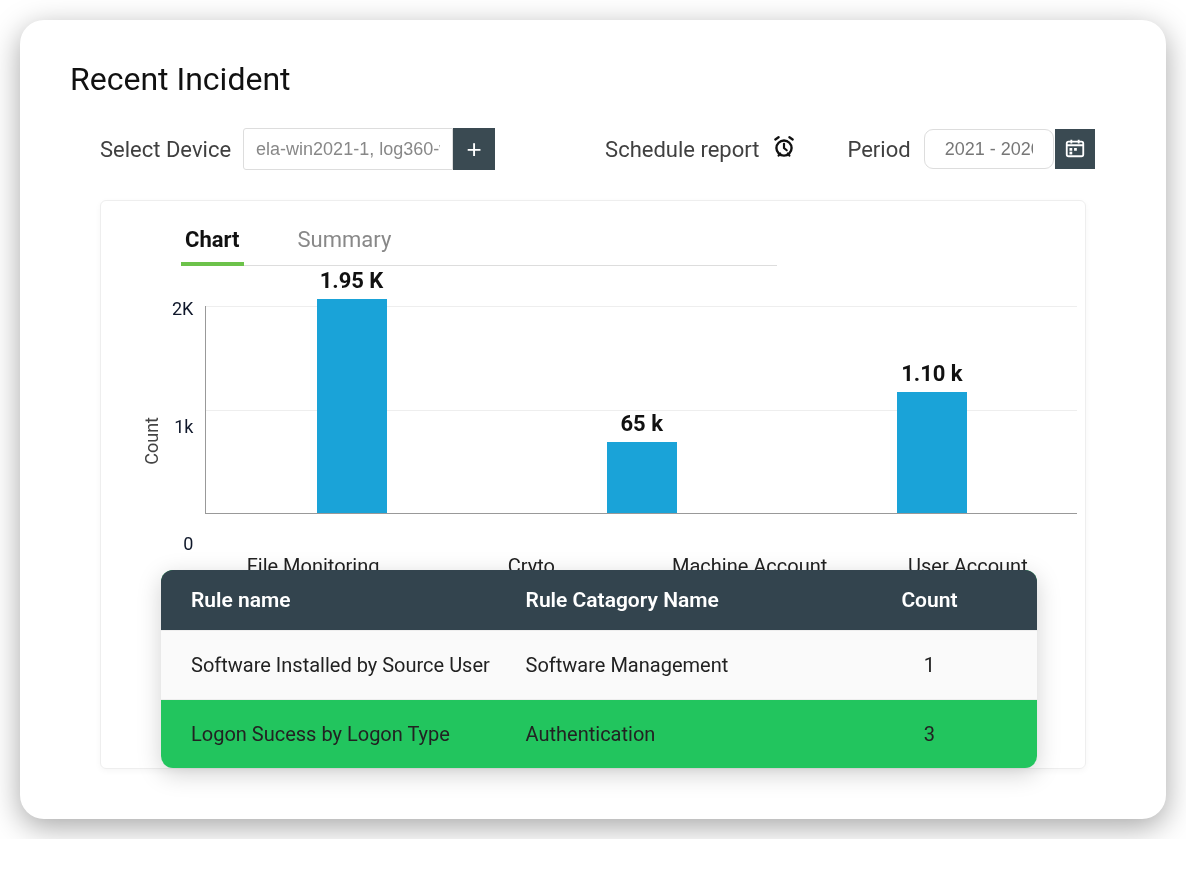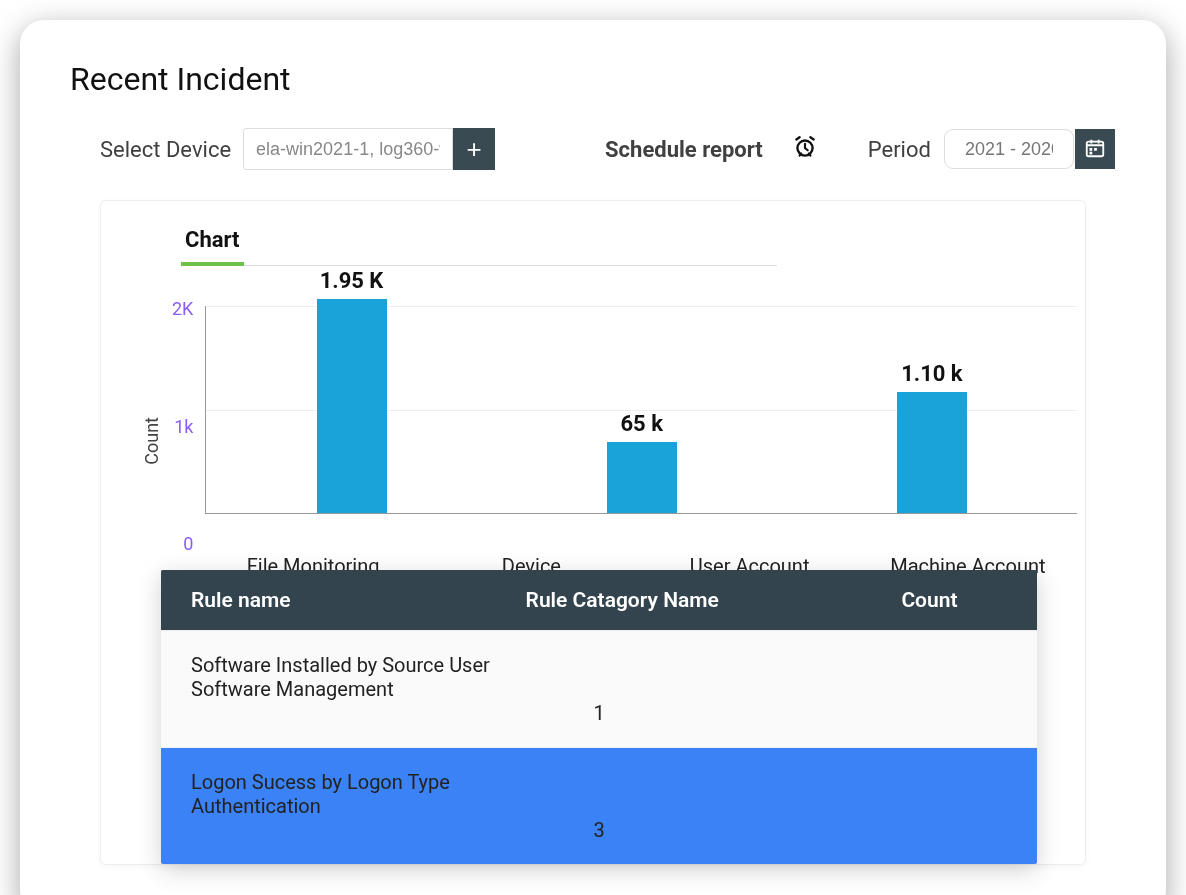--- a/index.html
+++ b/index.html
@@ -58,22 +58,21 @@
     font-weight: 300;
     display: flex;
     align-items: center;
     justify-content: center;
     cursor: pointer;
   }
   .spacer1 { flex: 0 0 110px; }
   .schedule-group {
     display: flex;
     align-items: center;
-    gap: 25px;
-    font-weight: bold;
+    gap: 8px;
   }
   .alarm-icon svg { width: 26px; height: 26px; }
   .spacer2 { flex: 0 0 50px; }
   .period-group {
     display: flex;
     align-items: center;
     gap: 1px;
   }
   .period-field {
     border: 1px solid #ddd;
@@ -140,21 +139,21 @@
     align-self: center;
     margin-right: 10px;
     padding-bottom: 30px;
   }
   .y-ticks {
     display: flex;
     flex-direction: column;
     justify-content: space-between;
     height: 240px;
     font-size: 18px;
-    color: #8b5cf6;
+    color: #0f172a;
     text-align: right;
     padding-right: 12px;
   }
   .plot {
     flex: 1;
     position: relative;
     height: 208px;
     border-left: 1px solid #999;
     border-bottom: 1px solid #999;
   }
@@ -198,40 +197,39 @@
     width: 22%;
     text-align: center;
     font-size: 20px;
     color: #222;
   }
 
   .table-wrap {
     margin: 0 40px;
     margin-top: -10px;
     box-shadow: 0 6px 24px rgba(0,0,0,0.18);
-    border-radius: 2px;
+    border-radius: 12px;
     overflow: hidden;
     position: relative;
-    background: #3b82f6;
+    background: #22c55e;
   }
   .thead {
     background: #33444e;
     color: #fff;
     display: flex;
     padding: 18px 30px;
     font-size: 21px;
     font-weight: 600;
   }
   .trow {
     display: flex;
     padding: 22px 30px;
     font-size: 20px;
     color: #222;
     border-top: 1px solid #eee;
-    flex-direction: column;
   }
   .trow:nth-child(odd) { background: #fafafa; }
   .col1 { flex: 0 0 41%; }
   .col2 { flex: 0 0 40%; }
   .col3 { flex: 0 0 19%; text-align: center; }
 </style>
 </head>
 <body>
 
 <div class="card">
@@ -275,20 +273,21 @@
               <rect x="6" y="16" width="3" height="3" fill="#fff" stroke="none"></rect>
             </svg>
         </span>
       </button>
     </div>
   </div>
 
   <div class="chart-panel">
     <div class="tabs">
       <div class="tab active">Chart</div>
+      <div class="tab">Summary</div>
     </div>
 
     <div class="chart-area">
       <div class="y-axis-label">Count</div>
       <div class="y-ticks">
         <div style="transform:translateY(-8px)">2K</div>
         <div>1k</div>
         <div style="transform:translateY(8px)">0</div>
       </div>
       <div class="plot">
@@ -305,23 +304,23 @@
             </div>
             <div class="bar-group">
               <div class="bar-label">1.10 k</div>
               <div class="bar" style="height: 121px;"></div>
             </div>
           </div>
       </div>
     </div>
     <div class="x-labels" id="xlabels">
         <div class="x-label">File Monitoring</div>
-        <div class="x-label">Device</div>
+        <div class="x-label">Cryto</div>
+        <div class="x-label">Machine Account</div>
         <div class="x-label">User Account</div>
-        <div class="x-label">Machine Account</div>
       </div>
 
     <div class="table-wrap">
       <div class="thead">
         <div class="col1">Rule name</div>
         <div class="col2">Rule Catagory Name</div>
         <div class="col3">Count</div>
       </div>
       <div id="tbody">
           <div class="trow">

